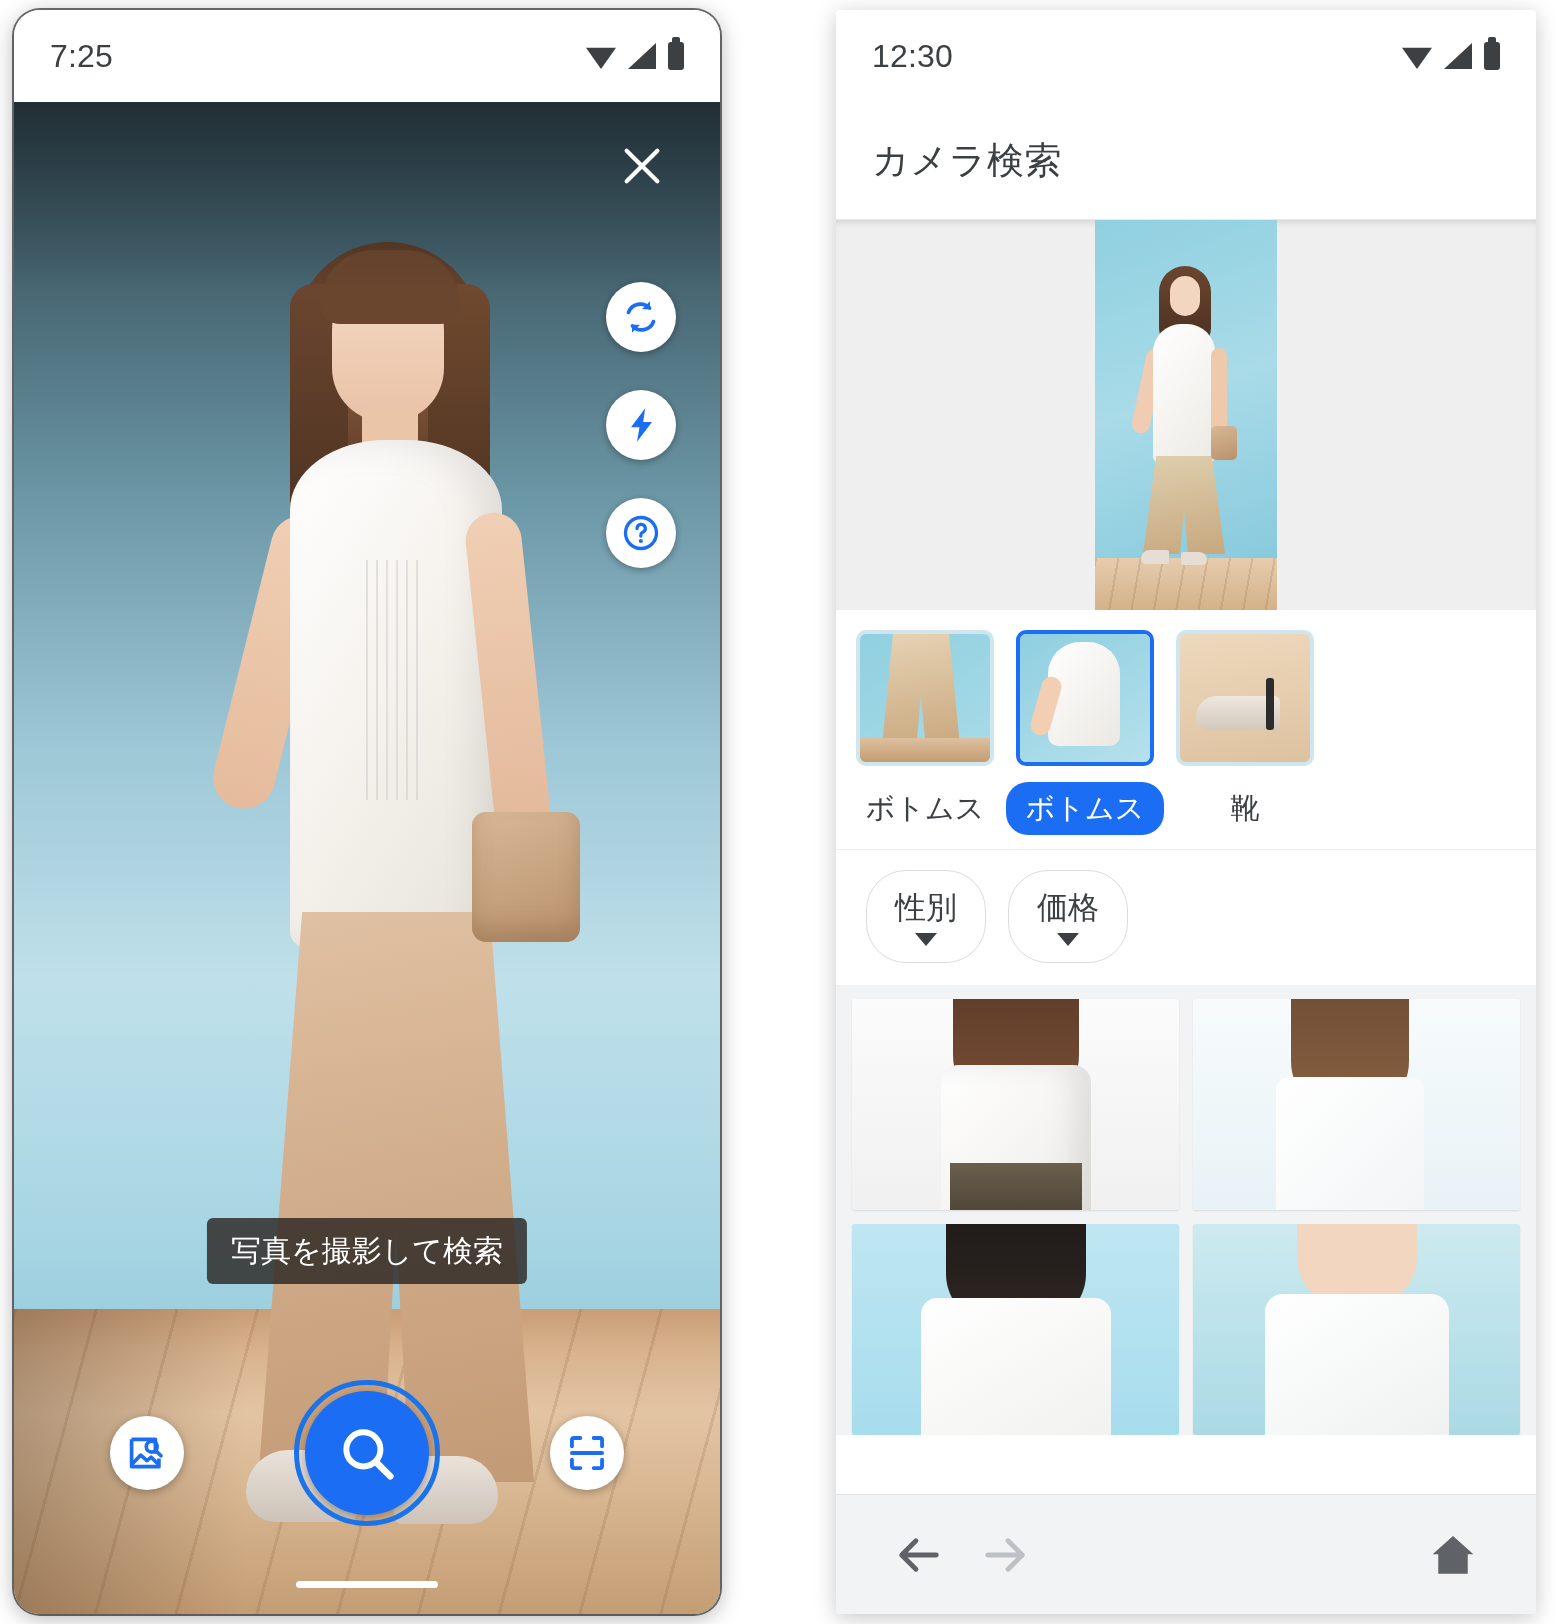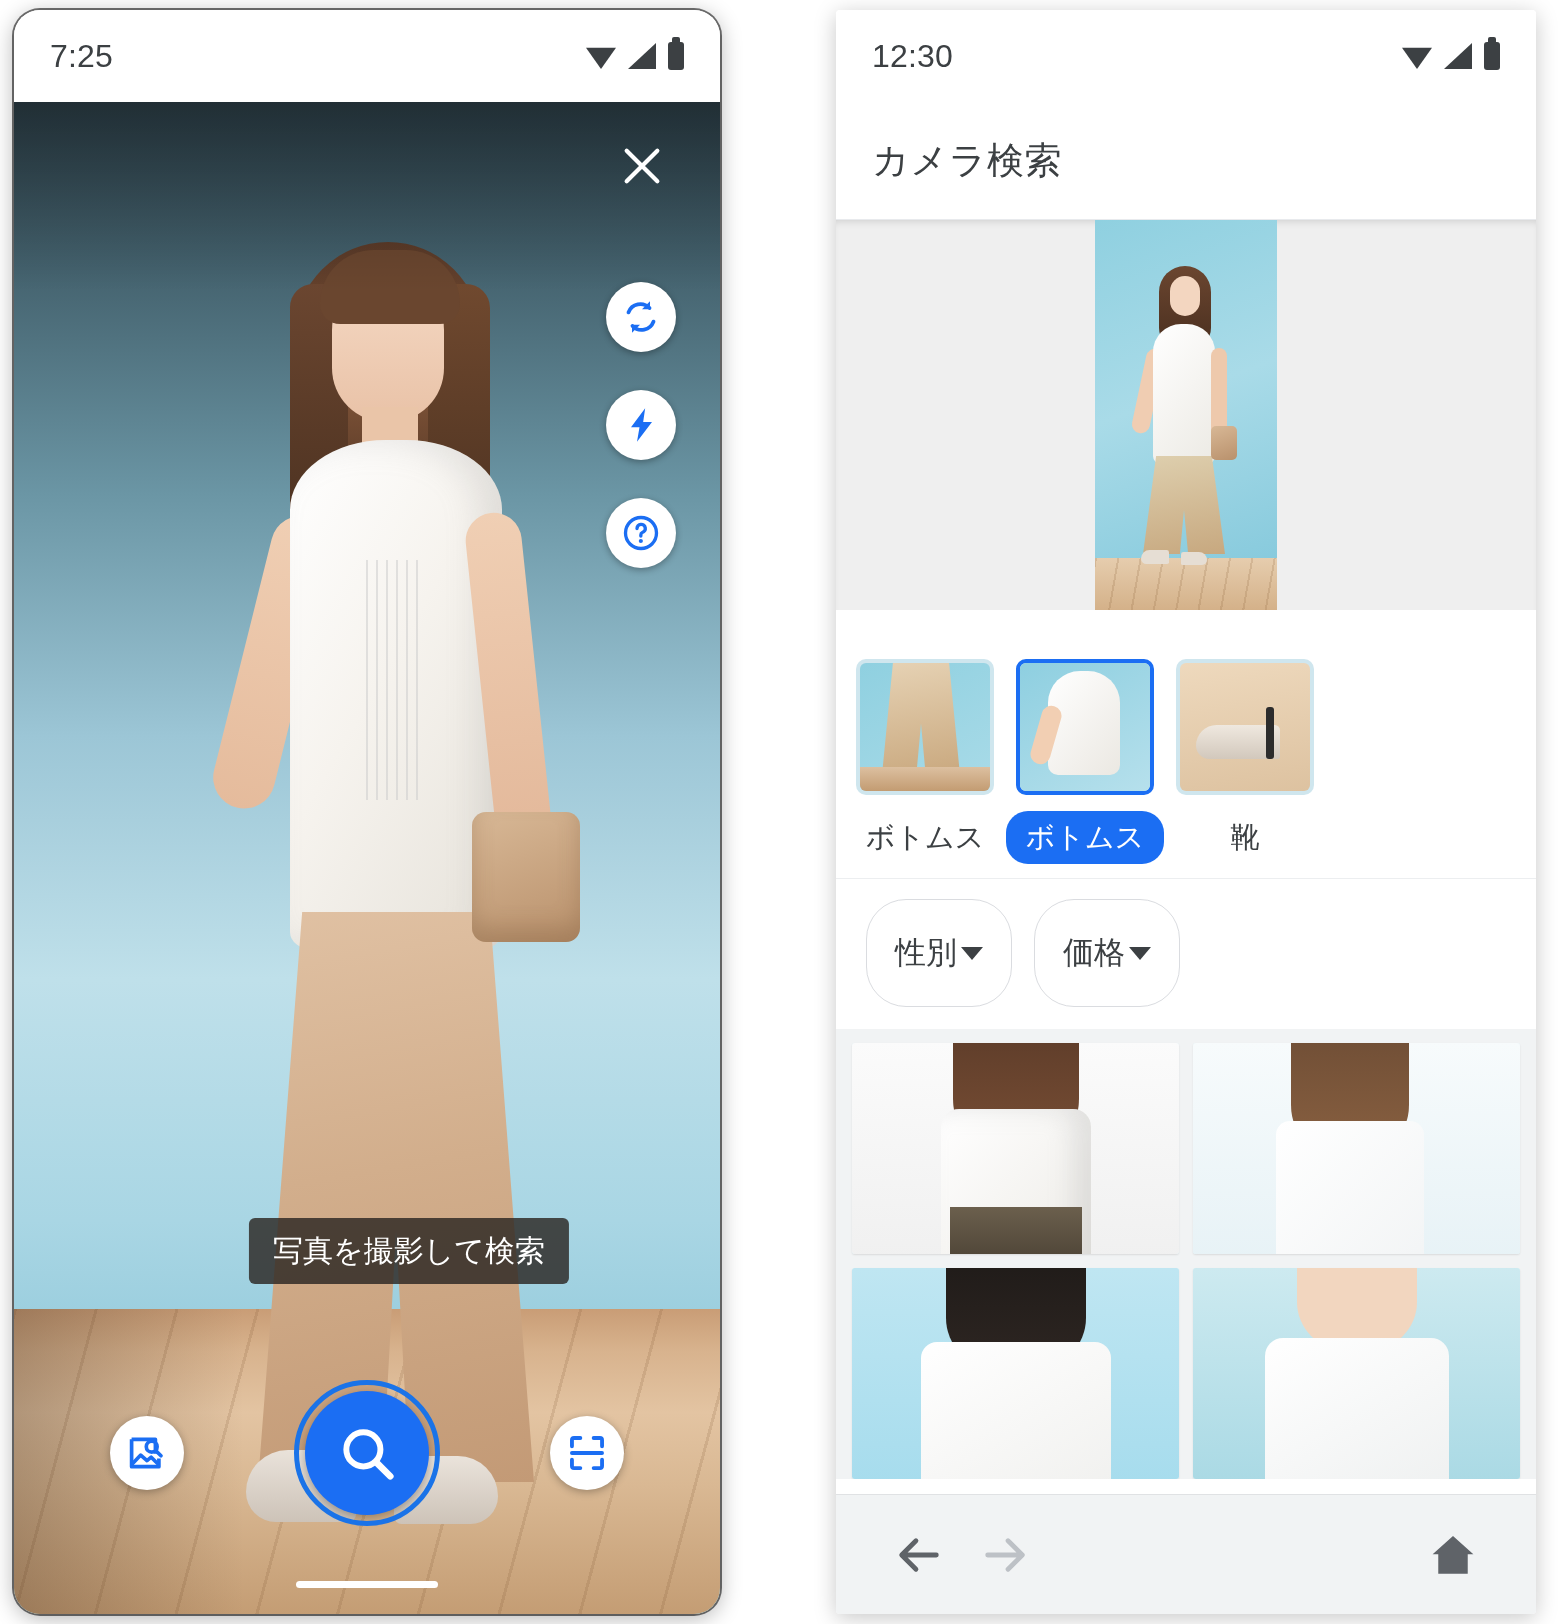--- a/index.html
+++ b/index.html
@@ -178,21 +178,21 @@
     cursor:pointer;
   }
   .fab svg { width:40px; height:40px; }
 
   
   .vf-tooltip {
     position:absolute; left:50%; transform:translateX(-50%);
     bottom:330px;
     background: rgba(43,38,34,.82);
     color:#fff; font-size:30px; line-height:1;
-    padding:18px 24px; border-radius:6px; white-space:nowrap;margin-left:42px;
+    padding:18px 24px; border-radius:6px; white-space:nowrap;
   }
 
   
   .vf-bottom {
     position:absolute; left:0; right:0; bottom:88px;
     display:flex; align-items:center; justify-content:center; gap:110px;
   }
   .small-fab {
     width:74px; height:74px; border-radius:50%; background:#fff;
     display:flex; align-items:center; justify-content:center;
@@ -259,21 +259,21 @@
   .hp-bag { position:absolute; left:88px; top:160px; width:26px; height:34px;
     background:linear-gradient(160deg,#d8b896,#b9916c); border-radius:5px; }
   .hp-shoeL { position:absolute; left:18px; top:284px; width:28px; height:14px;
     background:#e6ded4; border-radius:14px 4px 3px 9px; }
   .hp-shoeR { position:absolute; left:58px; top:286px; width:26px; height:13px;
     background:#e6ded4; border-radius:4px 13px 8px 3px; }
 
   
   .r-thumbs {
     background:#fff; padding: 20px 20px 14px 20px;
-    display:flex; justify-content:flex-start; gap:22px;margin-top:29px;
+    display:flex; justify-content:flex-start; gap:22px;
   }
   .thumb-col { width:138px; display:flex; flex-direction:column; align-items:center; cursor:pointer; }
   .thumb-img {
     width:138px; height:136px; border-radius:10px; overflow:hidden;
     position:relative; border:4px solid transparent; background:#cfe6ee;
   }
   .thumb-col.selected .thumb-img { border-color:#1b6ef3; }
   .thumb-label {
     margin-top:16px; font-size:29px; color:#3c4043; line-height:1;
     padding:12px 20px; border-radius:22px; white-space:nowrap;
@@ -306,22 +306,23 @@
     background:#2c2c2c; border-radius:3px; }
 
   
   .r-filters {
     display:flex; gap:22px; padding:20px 30px 22px 30px; background:#fff;
     border-top:1px solid #eceef0;
   }
   .chip {
     display:flex; align-items:center; gap:4px;
     border:1.5px solid #dadce0; border-radius:40px;
-    padding:32px 28px; font-size:31px; color:#3c4043; cursor:pointer;
+    padding:16px 28px; font-size:31px; color:#3c4043; cursor:pointer;
     background:#fff;
+    flex-direction:column;
   }
   .chip .caret {
     width:0;height:0;border-left:11px solid transparent;border-right:11px solid transparent;
     border-top:13px solid #3c4043;
   }
 
   
   .r-results {
     background:#f1f3f4; padding:14px 16px 0 16px;
     display:grid; grid-template-columns:1fr 1fr; gap:14px;

